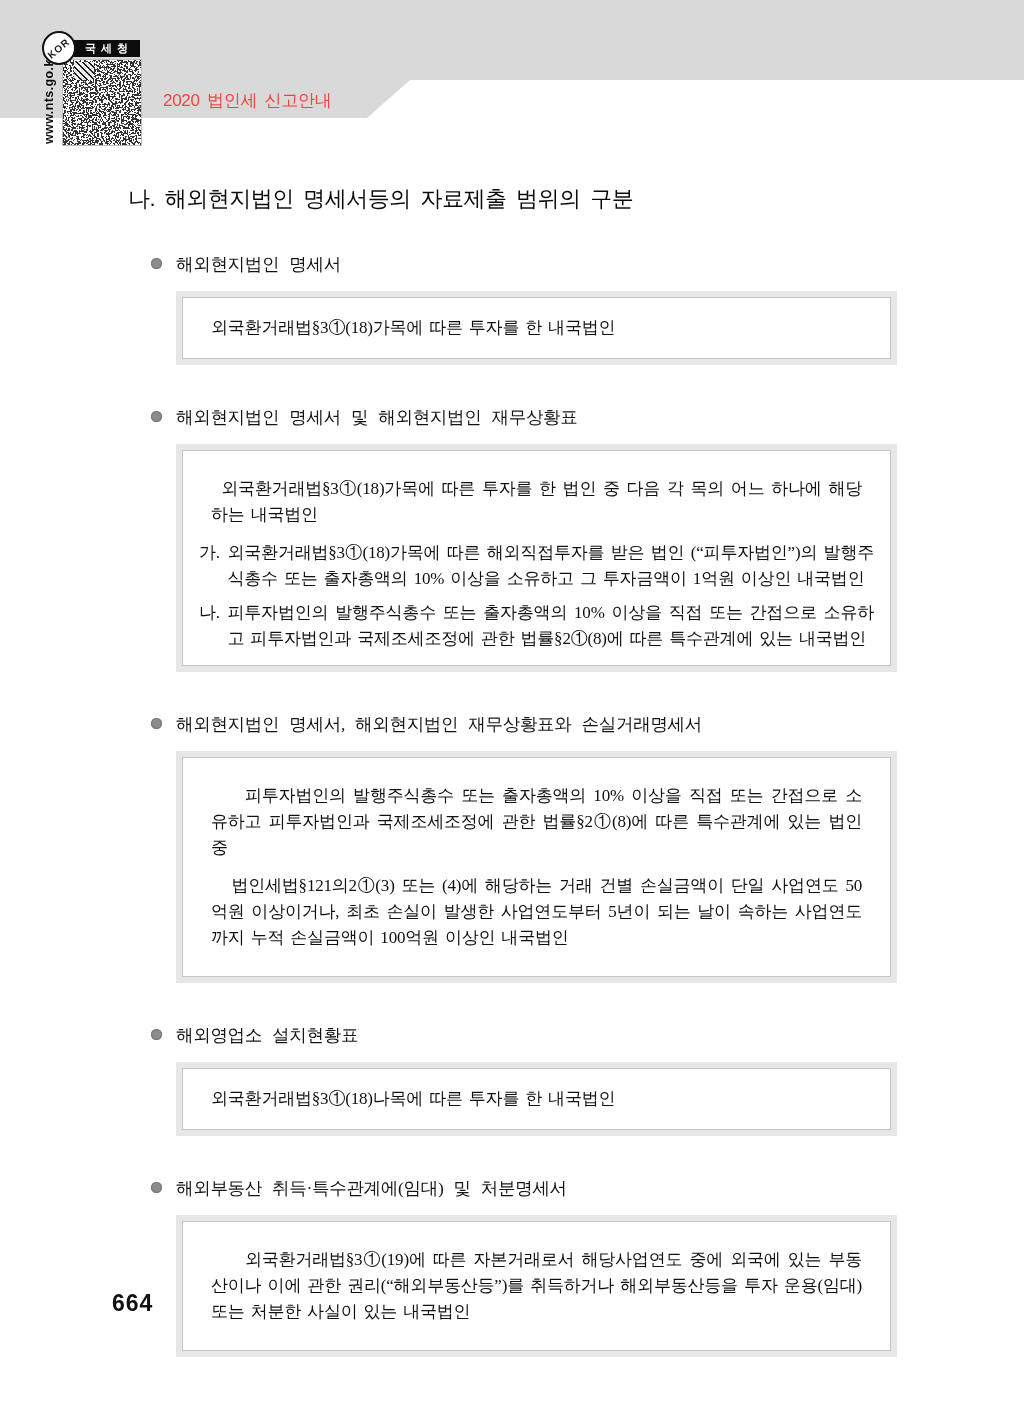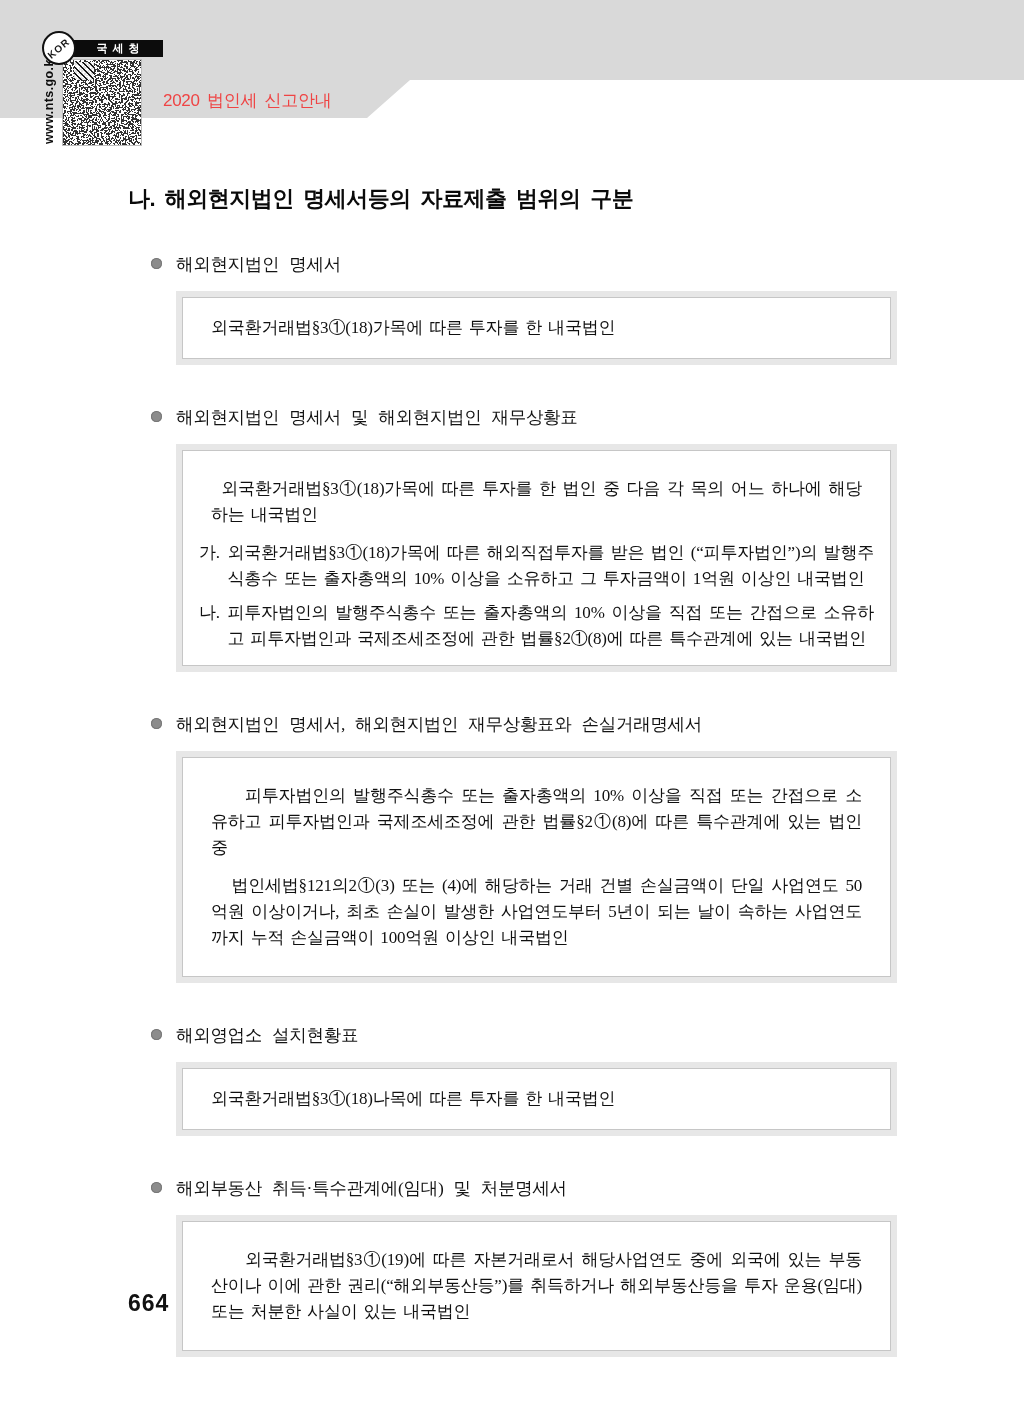--- a/index.html
+++ b/index.html
@@ -15,21 +15,21 @@
     clip-path:polygon(0 0,1024px 0,1024px 80px,410px 80px,367px 118px,0 118px);
   }
   .header-title{
     position:absolute;left:163px;top:89px;
     font-family:"Liberation Sans","DejaVu Sans",sans-serif;
     font-size:17px;letter-spacing:-0.3px;color:#ef4444;word-spacing:3px;
   }
   
   .logo{position:absolute;left:60px;top:40px;width:80px;height:105px;}
   .agency-badge{
-    position:absolute;left:13px;top:0;width:90px;height:17px;
+    position:absolute;left:13px;top:0;width:67px;height:17px;
     background:#0c0c0c;color:#ffffff;display:flex;align-items:center;justify-content:center;
     font-family:"Liberation Sans","DejaVu Sans",sans-serif;
     font-size:11px;font-weight:700;letter-spacing:5px;padding-left:5px;box-sizing:border-box;
   }
   .qr{position:absolute;left:2px;top:19px;width:78px;height:85px;background:#cfcfcf;border:1px solid #bdbdbd;}
   .qr svg{display:block;}
   .hatch{
     position:absolute;left:14px;top:22px;width:20px;height:18px;z-index:3;
     background:repeating-linear-gradient(45deg,#1a1a1a 0 1.5px,rgba(255,255,255,0.85) 1.5px 4.5px);
   }
@@ -45,21 +45,21 @@
   .url-vert{
     position:absolute;left:-67px;top:52px;width:112px;text-align:center;
     transform:rotate(-90deg);
     font-family:"Liberation Sans","DejaVu Sans",sans-serif;
     font-size:12.5px;font-weight:700;letter-spacing:0.4px;color:#0d0d0d;
   }
   
   .content{position:absolute;left:128px;top:185px;width:769px;}
   h1.doc-heading{
     margin:0;font-family:"Liberation Sans","DejaVu Sans",sans-serif;
-    font-size:22px;line-height:27px;font-weight:700;color:#0a0a0a;
+    font-size:22px;line-height:27px;font-weight:400;color:#0a0a0a;
     letter-spacing:-0.5px;word-spacing:4px;
   }
   .section{margin-top:34px;}
   .section + .section{margin-top:37px;}
   .label-row{position:relative;padding-left:48px;line-height:24px;margin-top:40px;}
   .bullet-icon{
     position:absolute;left:23px;top:6px;width:11px;height:11px;border-radius:50%;
     background:#8c8c8c;box-shadow:inset 0 0 0 1px #777;
   }
   .label-text{font-size:17.5px;letter-spacing:-0.3px;word-spacing:6px;color:#141414;}
@@ -82,21 +82,21 @@
   .bp + .bp{margin-top:10px;}
   .item{display:flex;margin-top:8px;}
   .item .marker{
     flex:none;font-size:17px;line-height:26px;letter-spacing:-0.2px;margin-right:0.45em;color:#101010;
   }
   .item .itext{
     flex:1;font-size:17px;line-height:26px;letter-spacing:-0.2px;word-spacing:2px;
     text-align:justify;color:#101010;
   }
   .page-number{
-    position:absolute;left:128px;top:1290px;
+    position:absolute;left:112px;top:1290px;
     font-family:"Liberation Sans","DejaVu Sans",sans-serif;
     font-size:23px;font-weight:600;letter-spacing:1px;color:#111;
   }
 </style>
 </head>
 <body>
 
 <div class="band"></div>
 
 <div class="logo">

